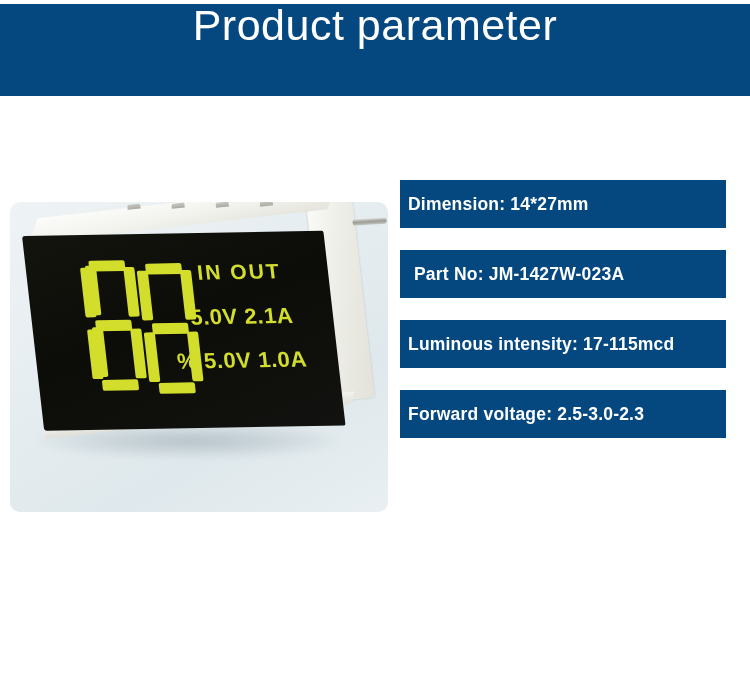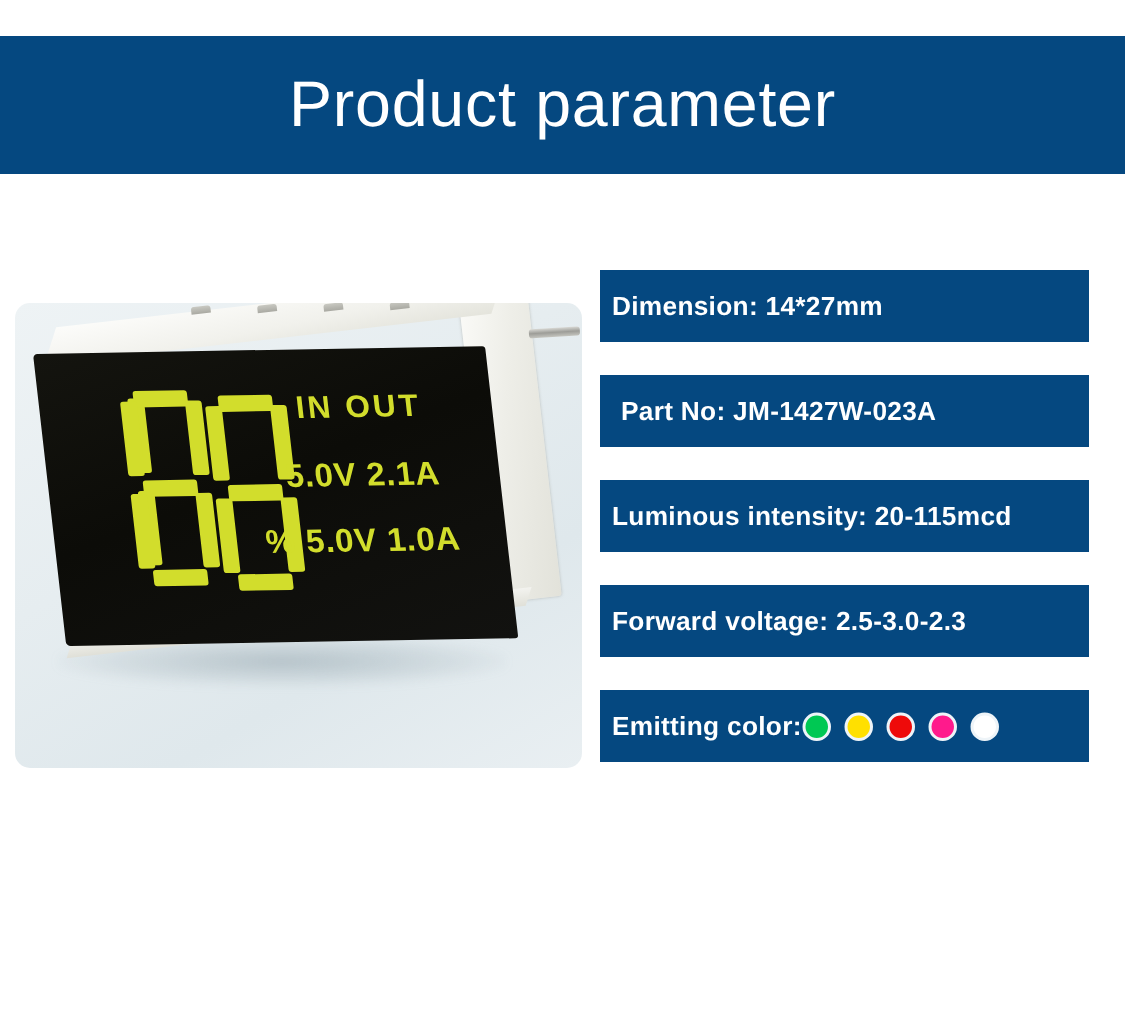--- a/index.html
+++ b/index.html
@@ -18,23 +18,21 @@
 
   
   #header-banner {
     position: absolute;
     left: 0;
     top: 4px;
     width: 750px;
     height: 92px;
     background: #054880;
     display: flex;
-    align-items: center;
     justify-content: center;
-    margin-top: 20px;
   }
   #header-title {
     color: #ffffff;
     font-size: 43px;
     font-weight: 400;
     letter-spacing: 0.5px;
     line-height: 1;
     white-space: nowrap;
   }
 
@@ -269,32 +267,22 @@
 
   <div class="spec-row" style="background: rgb(5, 72, 128);">
     <span class="spec-text">Dimension:  14*27mm</span>
   </div>
 
   <div class="spec-row indent" style="background: rgb(5, 72, 128);">
     <span class="spec-text">Part No:  JM-1427W-023A</span>
   </div>
 
   <div class="spec-row" style="background: rgb(5, 72, 128);">
-    <span class="spec-text">Luminous intensity:  20-115mcd</span>
+    <span class="spec-text">Luminous intensity:  17-115mcd</span>
   </div>
 
   <div class="spec-row" style="background: rgb(5, 72, 128);">
     <span class="spec-text">Forward voltage:  2.5-3.0-2.3</span>
   </div>
 
-  <div class="spec-row" style="background: rgb(5, 72, 128);">
-    <span class="spec-text">Emitting color:</span>
-    <span id="color-swatches">
-      <span class="swatch" style="background: rgb(0, 200, 83);"></span>
-      <span class="swatch" style="background: rgb(255, 224, 0);"></span>
-      <span class="swatch" style="background: rgb(238, 10, 10);"></span>
-      <span class="swatch" style="background: rgb(255, 26, 140);"></span>
-      <span class="swatch" style="background: rgb(255, 255, 255);"></span>
-    </span>
-  </div>
 
 
 </div>
 
 </body></html>

